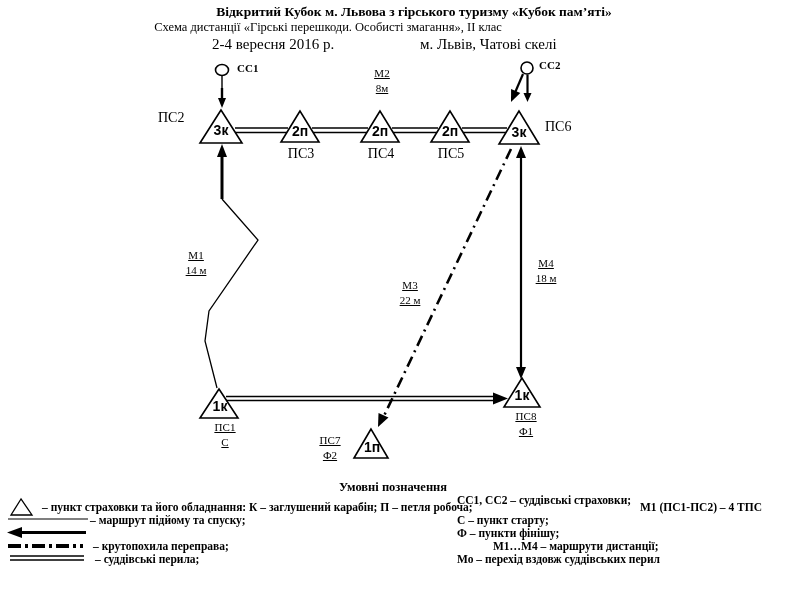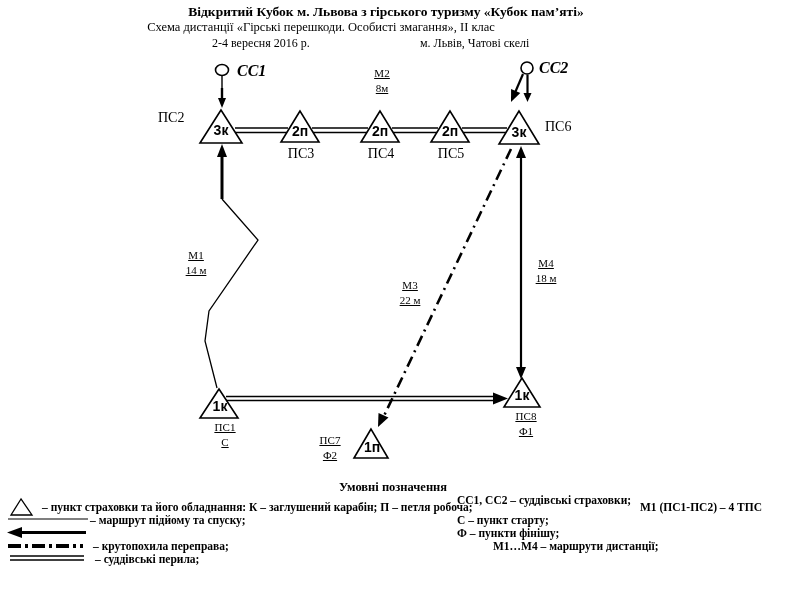--- a/index.html
+++ b/index.html
@@ -1,28 +1,28 @@
 <!DOCTYPE html>
 <html><head>
 <meta charset="utf-8">
 <style>
   html,body{margin:0;padding:0;background:#fff;}
   .page{position:relative;width:800px;height:603px;background:#ffffff;color:#000;
         font-family:"Liberation Serif",serif;overflow:hidden;}
   .abs{position:absolute;white-space:nowrap;}
   .ctr{transform:translateX(-50%);}
-  .hdr1{width:772px;text-align:center;font-weight:bold;font-size:13.5px;}
-  .hdr2{width:642px;text-align:center;font-size:12.5px;}
-  .hline{font-size:12px;}
+  .hdr1{width:772px;text-align:center;font-weight:bold;font-size:13.5px;padding-left:28px;}
+  .hdr2{width:642px;text-align:center;font-size:12.5px;padding-left:7px;}
+  .hline{font-size:15px;}
   .stn{font-size:14px;}
   .stack{text-align:center;font-size:11px;line-height:15px;text-decoration:underline;}
   .u{text-decoration:underline;}
   .gear{position:absolute;transform:translateX(-50%);font-family:"Liberation Sans",sans-serif;
         font-weight:bold;font-size:14px;line-height:9px;}
-  .cc{font-weight:bold;font-size:16px;font-style:italic;}
+  .cc{font-weight:bold;font-size:11px;}
   .lg-title{font-weight:bold;font-size:12.5px;}
   .lg{font-weight:bold;font-size:11.5px;}
   svg{position:absolute;left:0;top:0;}
 </style>
 </head>
 <body>
 
 <div class="page">
 
   <svg width="800" height="603" viewBox="0 0 800 603">
@@ -155,16 +155,17 @@
 
   <div class="abs lg" style="top:501px;left:42px;">– пункт страховки та його обладнання:  К – заглушений карабін; П – петля робоча;</div>
   <div class="abs lg" style="top:514px;left:90px;">– маршрут підйому та спуску;</div>
   <div class="abs lg" style="top:540px;left:93px;">– крутопохила переправа;</div>
   <div class="abs lg" style="top:553px;left:95px;">– суддівські перила;</div>
 
   <div class="abs lg" style="top:483px;left:457px;margin-top:11px;">СС1, СС2 – суддівські страховки;</div>
   <div class="abs lg" style="top:514px;left:457px;">С – пункт старту;</div>
   <div class="abs lg" style="top:527px;left:457px;">Ф – пункти фінішу;</div>
   <div class="abs lg" style="top:540px;left:457px;margin-left:36px;">М1…М4 – маршрути дистанції;</div>
+  <div class="abs lg" style="top:553px;left:457px;">Мо – перехід вздовж суддівських перил</div>
 
   <div class="abs lg" style="top:501px;left:640px;">М1 (ПС1-ПС2) – 4 ТПС</div>
 
 </div>
 
 </body></html>

